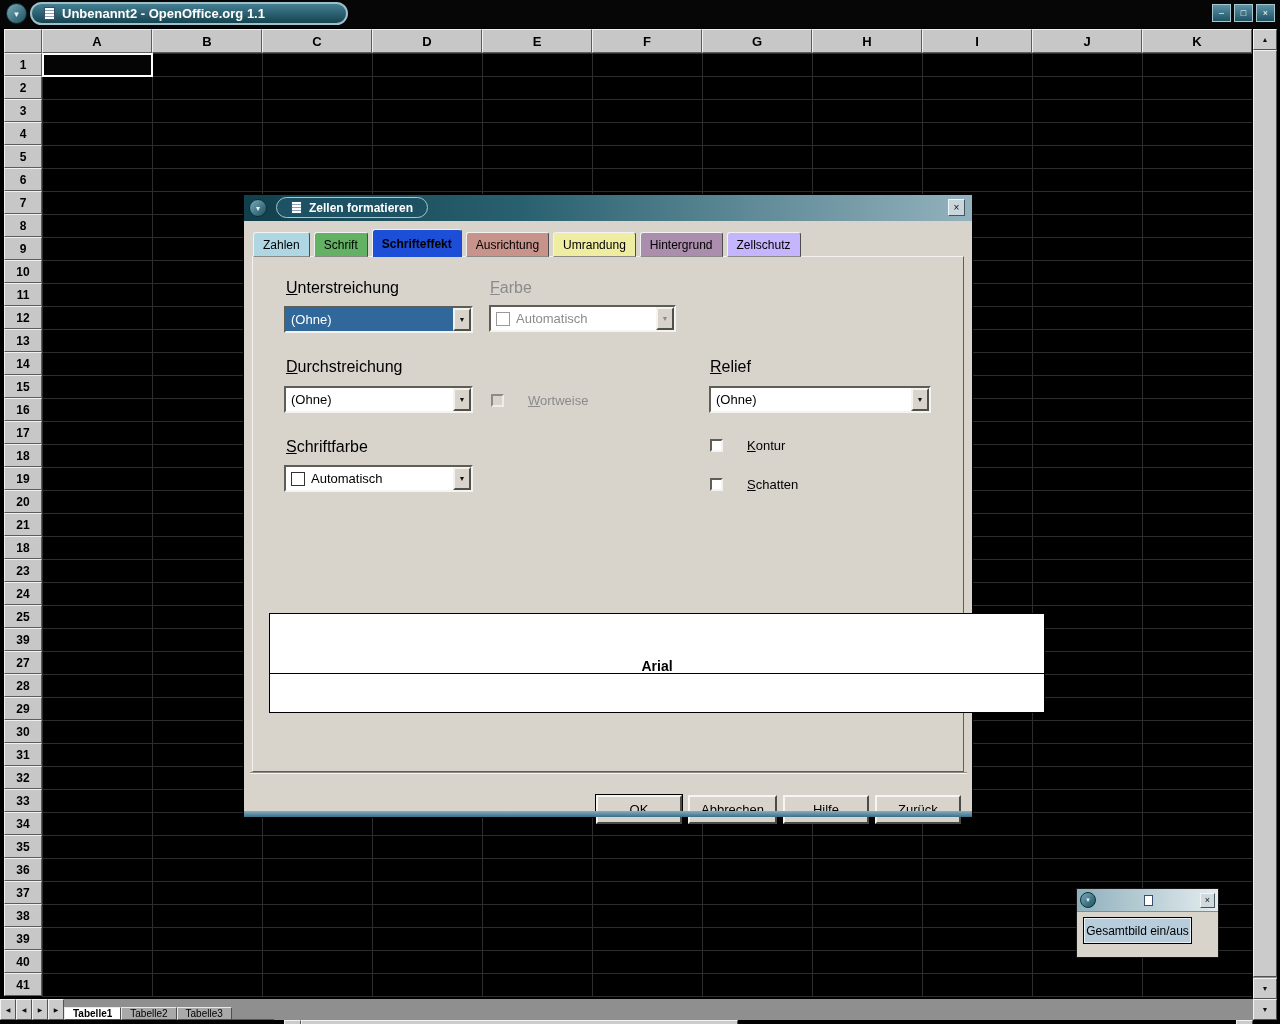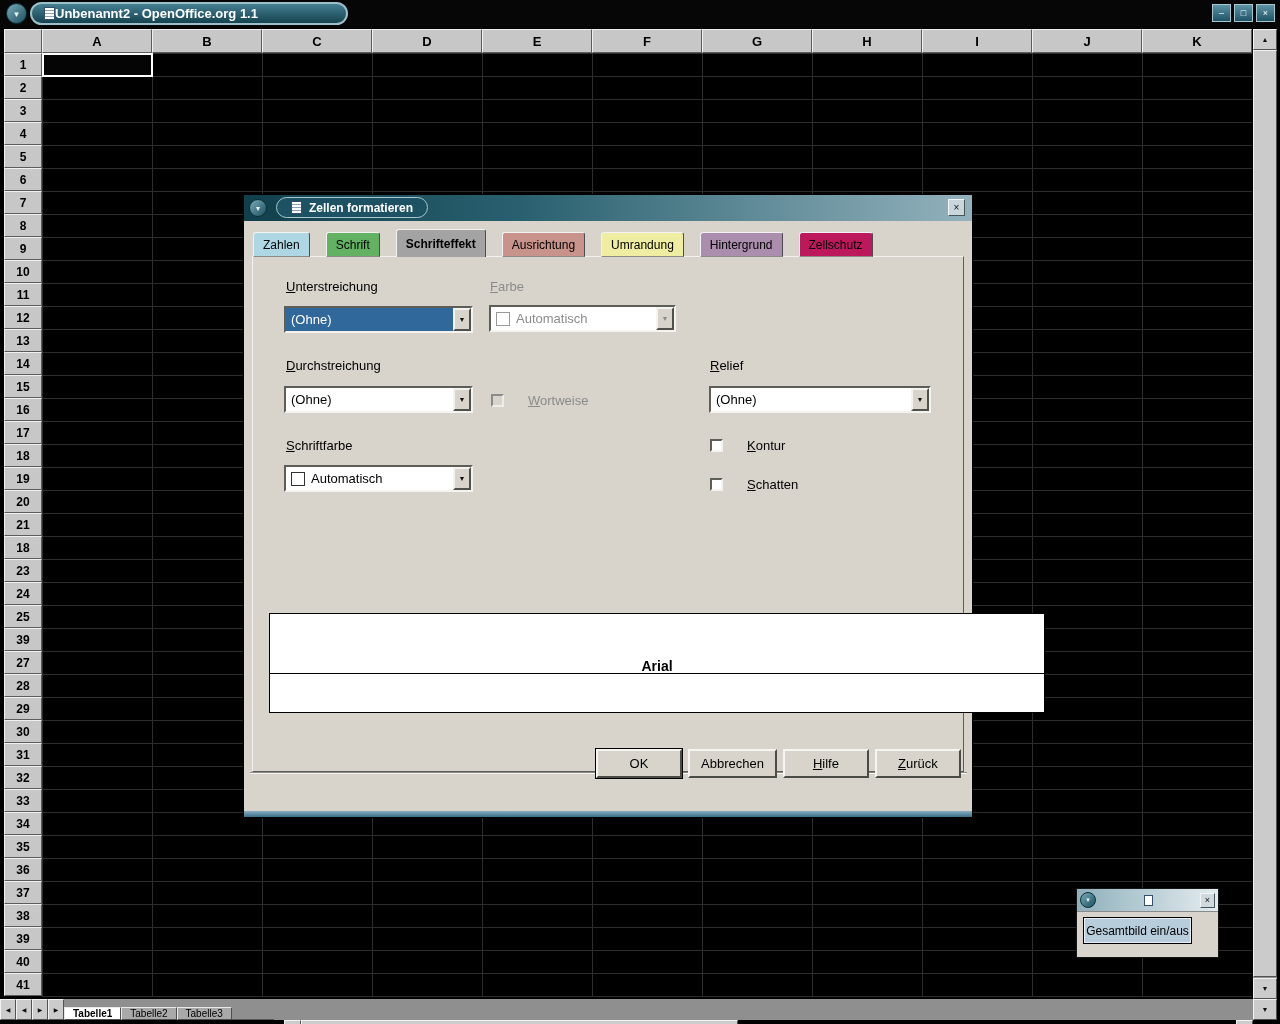--- a/index.html
+++ b/index.html
@@ -7,21 +7,21 @@
   body{background:#000;font-family:"Liberation Sans",sans-serif;position:relative;color:#000}
   button{font-family:inherit;cursor:default}
 
   
   .titlebar{position:absolute;left:0;top:0;width:1280px;height:28px;background:#060606}
   .tb-menu{position:absolute;left:6px;top:3px;width:21px;height:21px;border-radius:50%;
     background:linear-gradient(135deg,#79a9b8,#1c515f);border:1px solid #0b3038;color:#e8f4f8;
     font-size:9px;display:flex;align-items:center;justify-content:center}
   .tb-pill{position:absolute;left:30px;top:2px;width:318px;height:23px;border-radius:12px;
     background:linear-gradient(180deg,#447f92,#15434f);border:2px solid #9dbfc9;
-    display:flex;align-items:center;padding:0 12px;color:#fff;font-weight:bold;font-size:13px}
+    display:flex;align-items:center;gap:7px;padding:0 12px;color:#fff;font-weight:bold;font-size:13px}
   .doc-icon{width:11px;height:13px;background:#fff;border:1px solid #35506a;flex:0 0 auto;
     background-image:repeating-linear-gradient(180deg,transparent 0 2px,#8ca0b8 2px 3px)}
   .tb-buttons{position:absolute;right:5px;top:4px;display:flex;gap:3px}
   .tb-btn{width:19px;height:18px;background:linear-gradient(180deg,#5c93a5,#1f5465);
     border:1px solid #a5c6ce;color:#fff;font-size:9px;display:flex;align-items:center;justify-content:center}
 
   
   .corner-box{position:absolute;left:4px;top:29px;width:38px;height:24px;background:#c7c7c7;
     border:1px solid;border-color:#f0f0f0 #5c5c5c #5c5c5c #f0f0f0}
   .col-headers{position:absolute;left:42px;top:29px;width:1210px;height:24px;display:flex}
@@ -75,29 +75,29 @@
   .dlg-menu{position:absolute;left:5px;top:4px;width:18px;height:18px;border-radius:50%;
     background:linear-gradient(135deg,#79a9b8,#1c515f);border:1px solid #0b3038;color:#e8f4f8;
     font-size:8px;display:flex;align-items:center;justify-content:center}
   .dlg-pill{position:absolute;left:32px;top:2px;height:21px;border-radius:11px;
     background:#1c5263;border:1px solid #a9c7cf;display:flex;align-items:center;gap:7px;
     padding:0 14px;color:#fff;font-weight:bold;font-size:12px}
   .dlg-close{position:absolute;right:7px;top:4px;width:17px;height:17px;background:#c9d6db;
     border:1px solid;border-color:#f2f6f8 #44565c #44565c #f2f6f8;font-size:10px;color:#111;
     display:flex;align-items:center;justify-content:center;padding:0}
 
-  .dlg-tab-strip{position:absolute;left:9px;top:34px;height:28px;display:flex;gap:16px;align-items:flex-end;z-index:2}
+  .dlg-tab-strip{position:absolute;left:9px;top:34px;height:28px;display:flex;gap:4px;align-items:flex-end;z-index:2}
   .dlg-tab{height:25px;padding:0 9px;display:flex;align-items:center;font-size:12px;color:#000;
     border:1px solid;border-color:#f2f2f2 #4c4c4c #8a8a86 #f2f2f2;border-radius:3px 3px 0 0}
   .dlg-tab.active{height:28px;font-weight:bold;border-bottom:none;position:relative;z-index:3}
 
   .dlg-panel{position:absolute;left:8px;top:61px;width:712px;height:516px;
     border:1px solid;border-color:#f2f1ed #5e5e58 #5e5e58 #f2f1ed}
 
-  .lbl{position:absolute;font-size:13px;color:#000}
+  .lbl{position:absolute;font-size:16px;color:#000}
   .lbl.disabled{color:#8b8b8b}
   #lbl-underline{left:42px;top:84px}
   #lbl-color{left:246px;top:84px}
   #lbl-strike{left:42px;top:163px}
   #lbl-relief{left:466px;top:163px}
   #lbl-fontcolor{left:42px;top:243px}
 
   .combo{position:absolute;height:27px;display:flex;border:2px solid;
     border-color:#5e5e58 #f4f3ef #f4f3ef #5e5e58;background:#fff}
   .combo-field{flex:1;display:flex;align-items:center;gap:6px;padding:0 5px;font-size:13px;background:#fff;color:#000;overflow:hidden}
@@ -121,21 +121,21 @@
   #chk-wordwise{left:247px;top:198px}
   #chk-kontur{left:466px;top:243px}
   #chk-schatten{left:466px;top:282px}
 
   #preview{position:absolute;left:25px;top:418px;width:776px;height:100px;background:#fff;border:1px solid #000}
   #preview-line{position:absolute;left:0;right:0;top:59px;border-top:1px solid #000}
   #preview-text{position:absolute;left:0;right:0;top:44px;text-align:center;font-size:14px;font-weight:bold}
 
   #dlg-sep{position:absolute;left:6px;top:577px;width:717px;height:2px;
     border-top:1px solid #8a8a86;border-bottom:1px solid #f6f5f1}
-  #dlg-buttons{position:absolute;left:352px;top:554px;display:flex;gap:6px}
+  #dlg-buttons{position:absolute;left:352px;top:600px;display:flex;gap:6px}
   .dlg-btn{height:29px;min-width:86px;padding:0 11px;background:#d8d4cc;font-size:13px;color:#000;
     border:2px solid;border-color:#f6f5f1 #4c4c46 #4c4c46 #f6f5f1}
   .dlg-btn.default{box-shadow:0 0 0 1px #000}
   .dlg-strip{position:absolute;left:0;right:0;bottom:0;height:6px;
     background:linear-gradient(180deg,#86aec1,#3a7089)}
 
   
   .mini{position:absolute;left:1076px;top:888px;width:143px;height:70px;background:#d8d4cc;border:1px solid #161616}
   .mini-title{height:23px;display:flex;align-items:center;border-bottom:1px solid #8a8a8a;
     background:linear-gradient(90deg,#8fb0bc,#e4ecef)}
@@ -290,25 +290,25 @@
       <span>Zellen formatieren</span>
     </div>
     <button class="dlg-close">
         <span>×</span>
       </button>
   </div>
 
   <div class="dlg-tab-strip">
       <div class="dlg-tab" style="background: rgb(174, 215, 227);">Zahlen</div>
       <div class="dlg-tab" style="background: rgb(99, 178, 99);">Schrift</div>
-      <div class="dlg-tab active" style="background: #a3a3a3;">Schrifteffekt</div>
+      <div class="dlg-tab active" style="background: #1d4ed8;">Schrifteffekt</div>
       <div class="dlg-tab" style="background: rgb(199, 147, 138);">Ausrichtung</div>
       <div class="dlg-tab" style="background: rgb(239, 237, 161);">Umrandung</div>
       <div class="dlg-tab" style="background: rgb(171, 141, 173);">Hintergrund</div>
-      <div class="dlg-tab" style="background: #be185d;">Zellschutz</div>
+      <div class="dlg-tab" style="background: #c4b5fd;">Zellschutz</div>
     </div>
   <div class="dlg-panel"></div>
 
   <span class="lbl" id="lbl-underline"><u>U</u>nterstreichung</span>
   <div class="combo focused" id="combo-underline">
     <div class="combo-field">
         <span>(Ohne)</span>
       </div>
     <button class="combo-btn">
         <span>▼</span>

